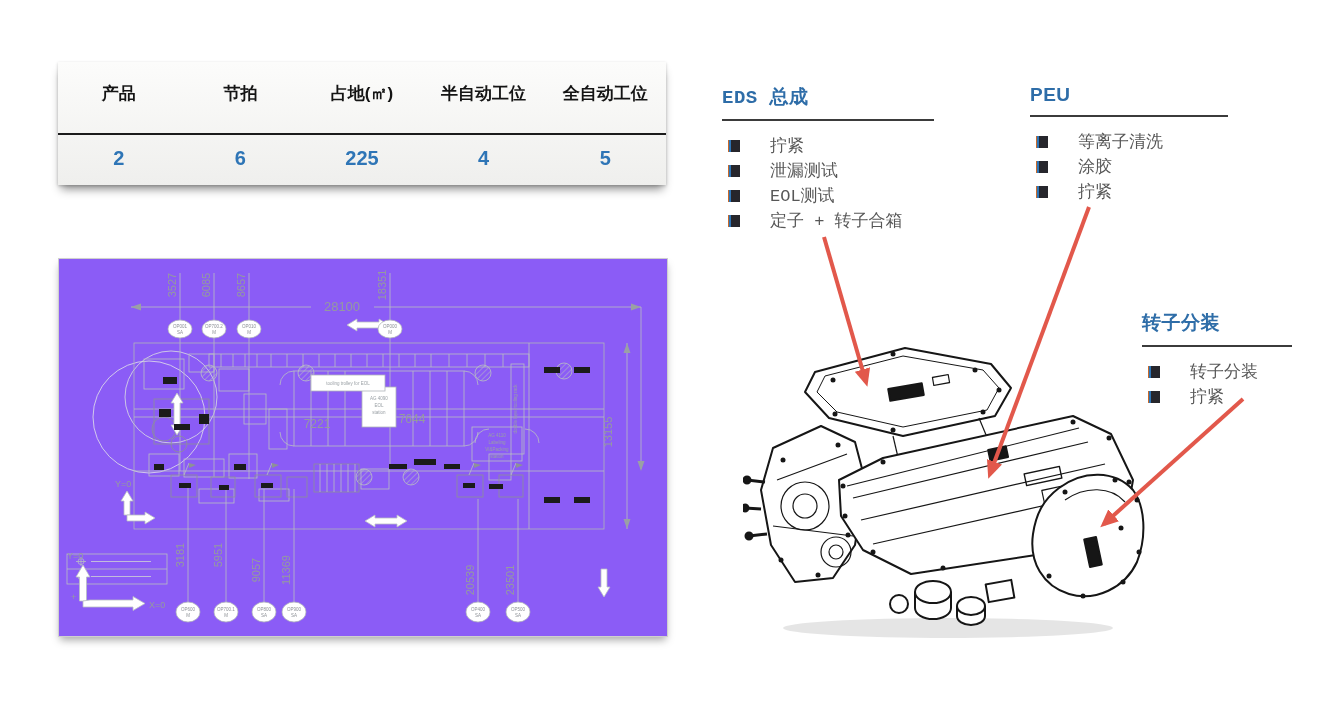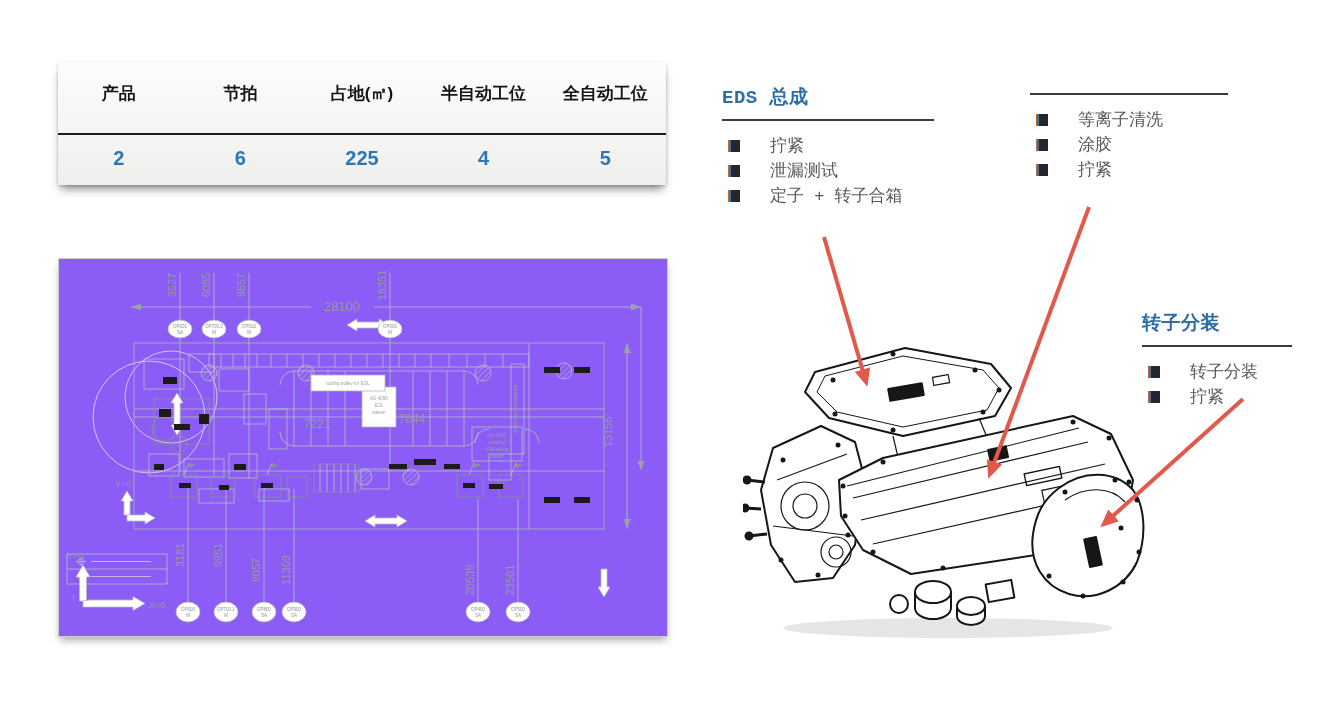--- a/index.html
+++ b/index.html
@@ -324,26 +324,31 @@
     <li>
         <span class="sq"></span>
         <span>拧紧</span>
       </li>
     <li>
         <span class="sq"></span>
         <span>泄漏测试</span>
       </li>
     <li>
         <span class="sq"></span>
+        <span>EOL测试</span>
+      </li>
+    <li>
+        <span class="sq"></span>
         <span>定子 + 转子合箱</span>
       </li>
   </ul>
 </section>
 
 <section class="anno" id="sec-peu">
+  <div class="anno-title">PEU</div>
   <div class="anno-rule"></div>
   <ul>
     <li>
         <span class="sq"></span>
         <span>等离子清洗</span>
       </li>
     <li>
         <span class="sq"></span>
         <span>涂胶</span>
       </li>

